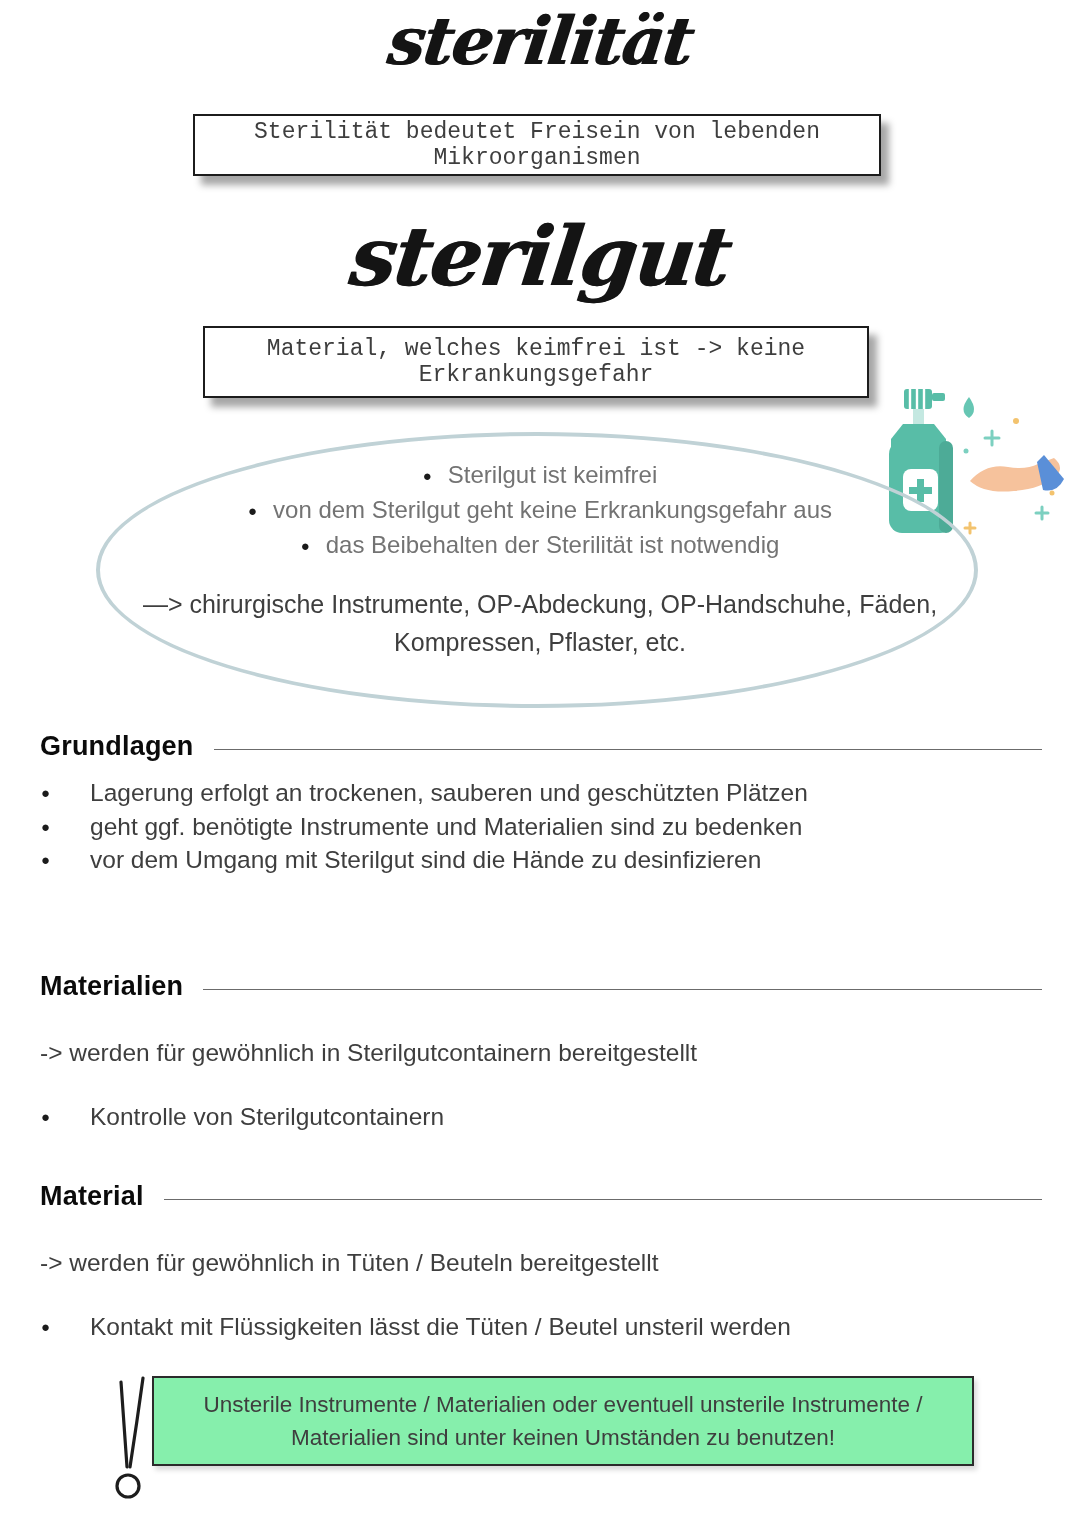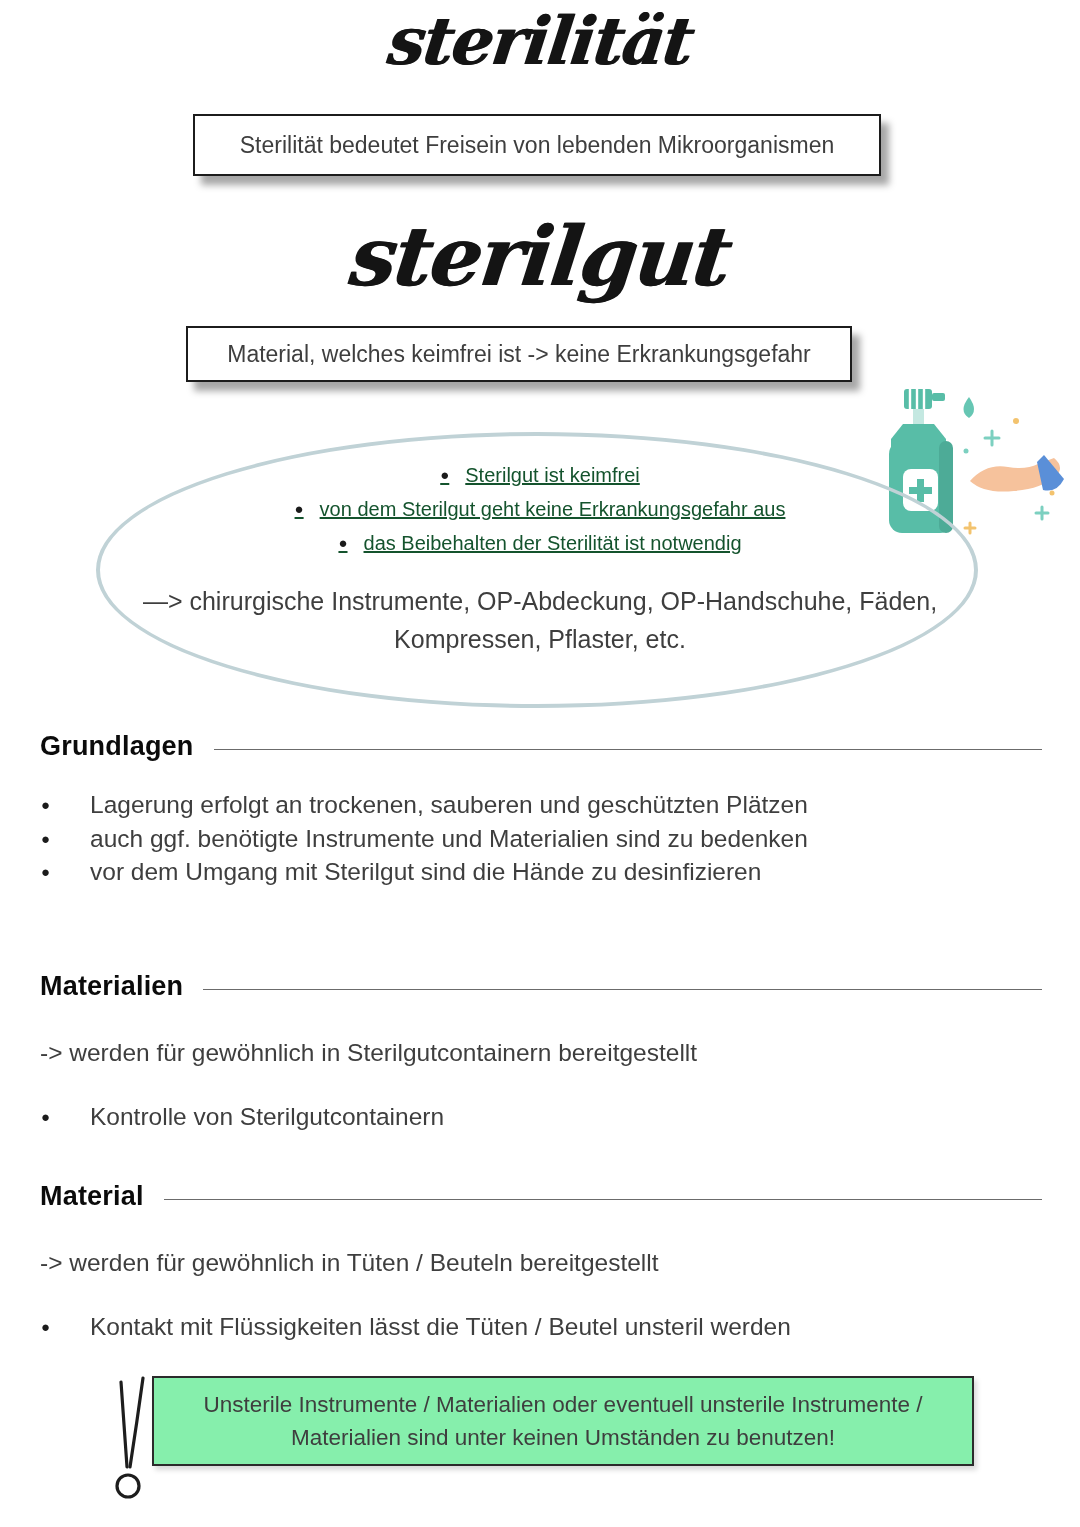--- a/index.html
+++ b/index.html
@@ -19,48 +19,48 @@
     text-shadow:1px 0 0 #141414;
   }
   .title-1 { top:2px;  font-size:66px; }
   .title-2 { top:208px; font-size:82px; }
 
   
   .def-box {
     position:absolute; border:2px solid #1c1c1c; background:#fff;
     box-shadow:8px 9px 7px rgba(0,0,0,0.35);
     display:flex; align-items:center; justify-content:center;
-    text-align:center; font-size:23px; color:#3e3e3e;
+    text-align:center; font-size:23px; color:#3e3e3e;font-family:Liberation Mono, monospace;
   }
   .def-box-1 { top:114px; left:193px; width:688px; height:62px; }
-  .def-box-2 { top:326px; left:186px; width:666px; height:56px; }
+  .def-box-2 { top:326px; left:203px; width:666px; height:72px; }
 
   
   .oval {
     position:absolute; top:432px; left:96px; width:882px; height:276px;
     border:4px solid #c0d2d6; border-radius:50%; background:transparent;
   }
   .oval-content { position:absolute; top:458px; left:0; right:0; text-align:center; }
-  .oval-line { font-size:20px; line-height:34px; color:#14532d;text-decoration:underline; }
+  .oval-line { font-size:24px; line-height:34px; color:#737373; }
   .e-dot::before { content:"●"; font-size:15px; margin-right:16px; color:#1b1b1b; vertical-align:2px; }
   .oval-examples { margin-top:22px; font-size:25px; line-height:38px; color:#3e3e3e; }
 
   
   .sanitizer { position:absolute; top:381px; left:866px; width:198px; height:180px; }
 
   
   .section { position:absolute; left:40px; right:38px; }
   .sec-1 { top:731px; }
   .sec-2 { top:971px; }
   .sec-3 { top:1181px; }
   .sec-head { display:flex; align-items:center; gap:20px; }
   .sec-head h2 { font-size:27px; font-weight:bold; color:#0b0b0b; white-space:nowrap; letter-spacing:0.2px; }
   .sec-rule { flex:1; height:0; border-top:1.5px solid #6b6b6b; margin-top:6px; }
 
-  .blist { list-style:none; margin-top:26px; }
+  .blist { list-style:none; margin-top:14px; }
   .blist li { position:relative; padding-left:50px; font-size:24.5px; line-height:33.5px; color:#3e3e3e; }
   .blist li::before { content:"●"; position:absolute; left:1px; top:0; font-size:15px; line-height:33.5px; color:#1b1b1b; }
   .blist.single { margin-top:33px; }
   .arrow-text { margin-top:37px; font-size:24.5px; color:#3e3e3e; }
 
   
   .warning-box {
     position:absolute; top:1376px; left:152px; width:822px; min-height:88px;
     border:2px solid #2b2b2b; background:#86efac;
     box-shadow:3px 4px 5px rgba(0,0,0,0.15);
@@ -129,21 +129,21 @@
     </div>
   </div>
 
   <div class="section sec-1">
     <div class="sec-head">
       <h2>Grundlagen</h2>
       <div class="sec-rule"></div>
     </div>
     <ul class="blist">
       <li>Lagerung erfolgt an trockenen, sauberen und geschützten Plätzen</li>
-      <li>auch ggf. benötigte Instrumente und Materialien sind zu bedenken</li>
+      <li>geht ggf. benötigte Instrumente und Materialien sind zu bedenken</li>
       <li>vor dem Umgang mit Sterilgut sind die Hände zu desinfizieren</li>
     </ul>
   </div>
 
   <div class="section sec-2">
     <div class="sec-head">
       <h2>Materialien</h2>
       <div class="sec-rule"></div>
     </div>
     <div class="arrow-text">-&gt; werden für gewöhnlich in Sterilgutcontainern bereitgestellt</div>

